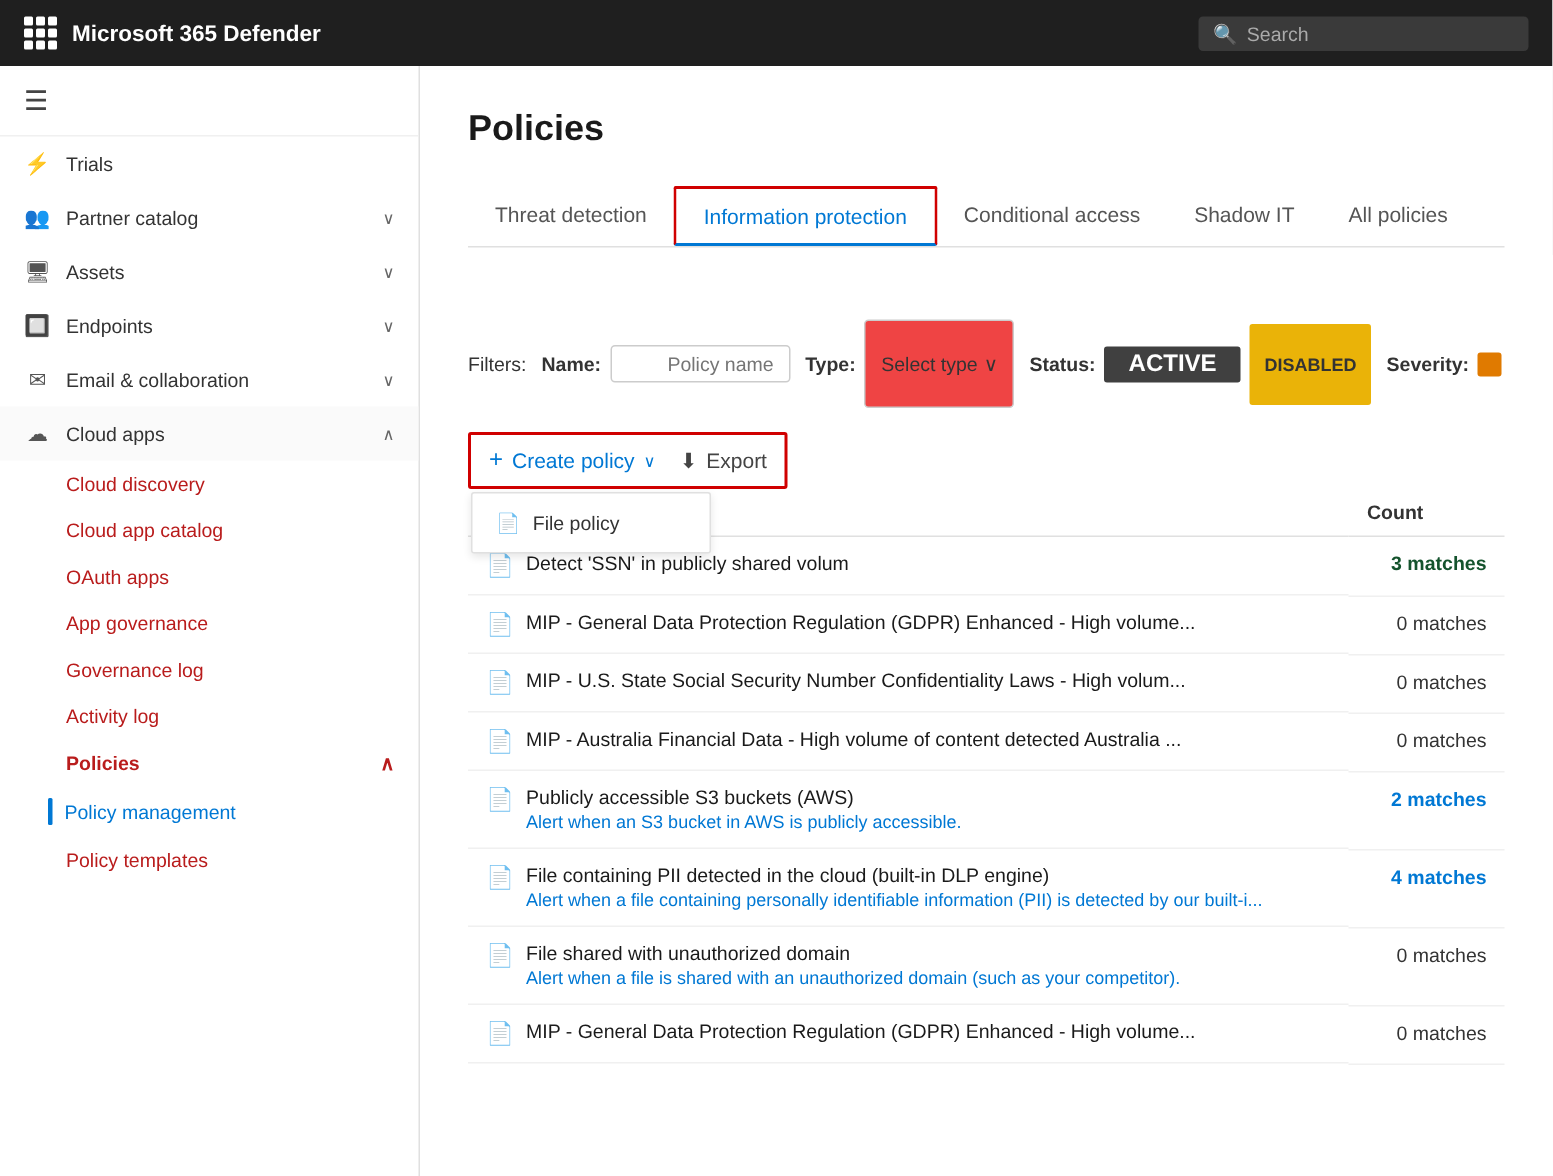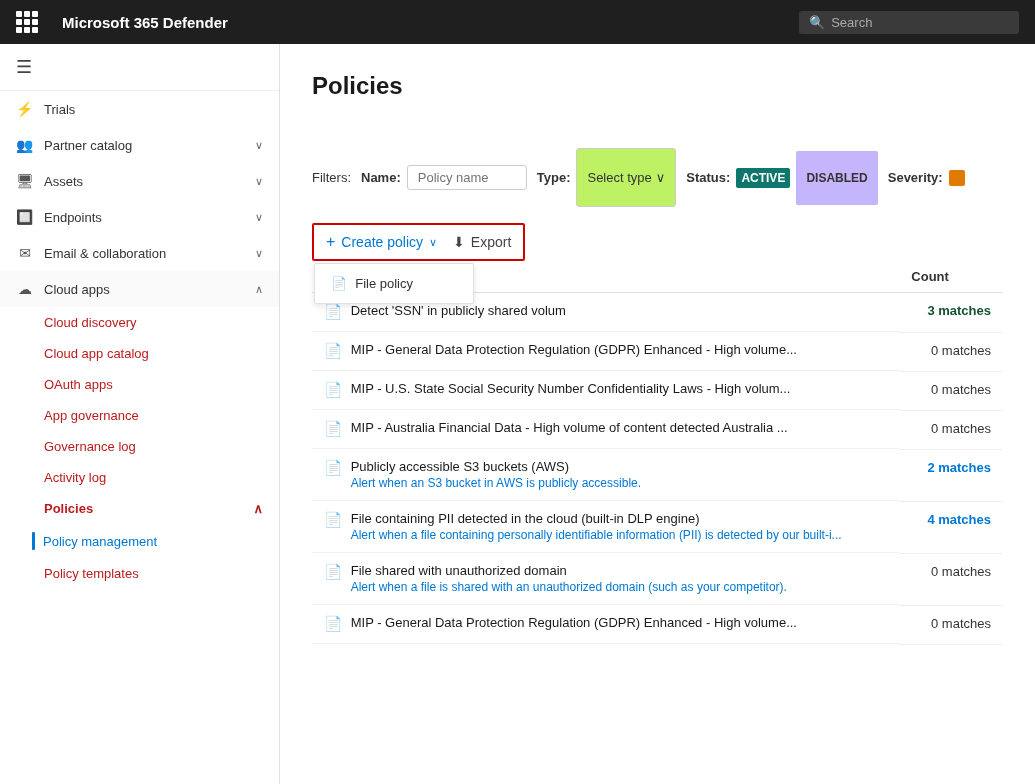--- a/index.html
+++ b/index.html
@@ -11,21 +11,21 @@
       color: #fff;
       display: flex;
       align-items: center;
       padding: 0 16px;
       height: 44px;
       flex-shrink: 0;
     }
     .topbar-logo {
       display: flex;
       align-items: center;
-      gap: 24px;
+      gap: 10px;
       font-size: 15px;
       font-weight: 600;
       color: #fff;
       margin-right: auto;
     }
     .grid-icon {
       display: grid;
       grid-template-columns: repeat(3,6px);
       grid-template-rows: repeat(3,6px);
       gap: 2px;
@@ -135,44 +135,45 @@
       gap: 6px;
     }
     .filter-label { font-size: 13px; color: #333; font-weight: 600; }
     .filter-input {
       border: 1px solid #ccc;
       border-radius: 3px;
       padding: 4px 10px;
       font-size: 13px;
       color: #999;
       width: 120px;
+      text-align: right;
     }
     .filter-select {
       border: 1px solid #ccc;
       border-radius: 3px;
       padding: 21px 10px;
       font-size: 13px;
       color: #333;
-      background: #bef264;
+      background: #ef4444;
       display: flex;
       align-items: center;
       gap: 4px;
       cursor: pointer;
     }
     .status-active {
-      background: #0f766e;
+      background: #404040;
       color: #fff;
-      padding: 3px 5px;
+      padding: 3px 16px;
       border-radius: 2px;
-      font-size: 12px;
+      font-size: 16px;
       font-weight: 600;
       cursor: pointer;
     }
     .status-disabled {
-      background: #c4b5fd;
+      background: #eab308;
       color: #333;
       padding: 20px 10px;
       border-radius: 2px;
       font-size: 12px;
       font-weight: 600;
       cursor: pointer;
     }
     .severity-dot {
       width: 16px;
       height: 16px;
@@ -351,20 +352,37 @@
       <span>Policy management</span>
     </div>
     <div class="sidebar-sub">
       <span>Policy templates</span>
     </div>
   </div>
 
   <div class="main-content">
     <h1 class="page-title">Policies</h1>
 
+    <div class="tabs">
+      <div class="tab">
+        <span>Threat detection</span>
+      </div>
+      <div class="tab active">
+        <span>Information protection</span>
+      </div>
+      <div class="tab">
+        <span>Conditional access</span>
+      </div>
+      <div class="tab">
+        <span>Shadow IT</span>
+      </div>
+      <div class="tab">
+        <span>All policies</span>
+      </div>
+    </div>
 
     <div class="filters-row">
       <span class="filters-label">Filters:</span>
       <div class="filter-group">
         <span class="filter-label">Name:</span>
         <input class="filter-input" type="text" placeholder="Policy name" style="">
       </div>
       <div class="filter-group">
         <span class="filter-label">Type:</span>
         <div class="filter-select">

